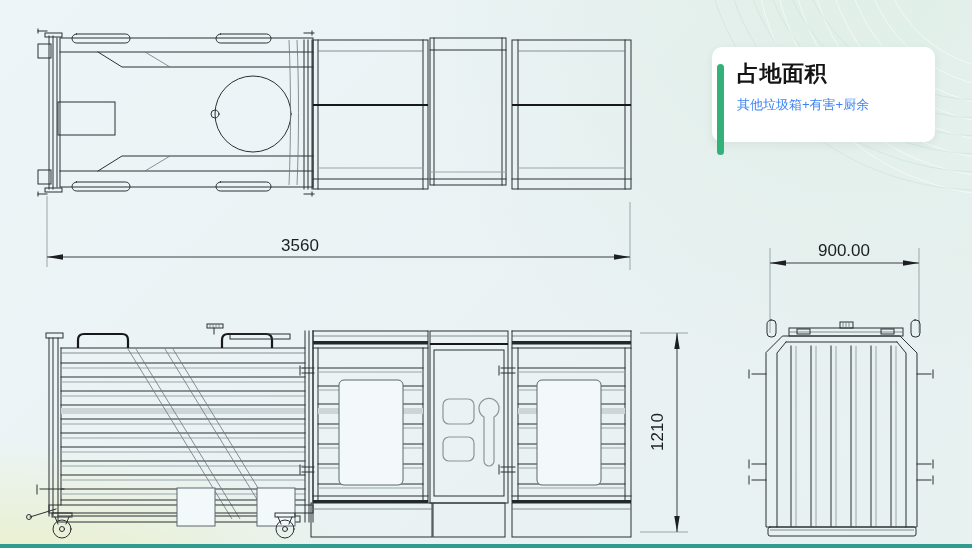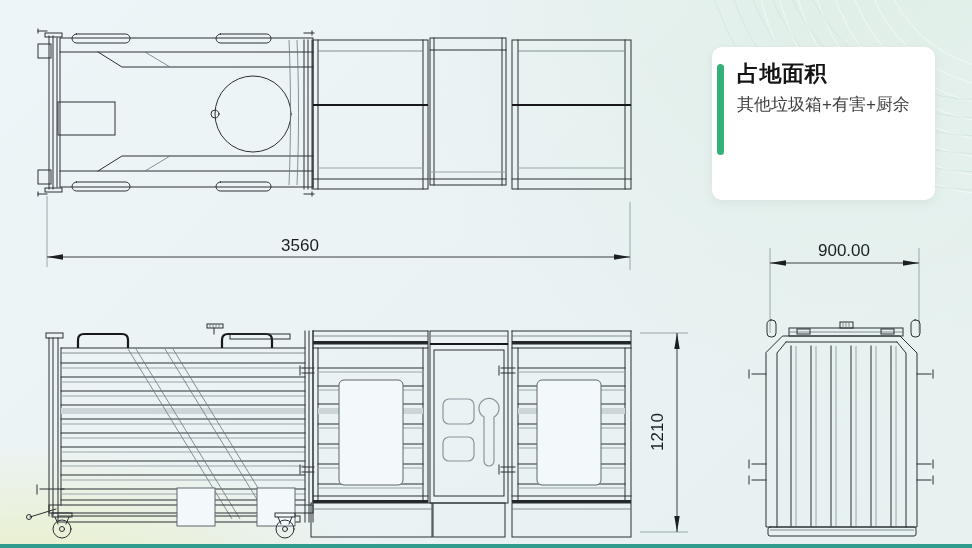--- a/index.html
+++ b/index.html
@@ -14,25 +14,25 @@
   svg{position:absolute;left:0;top:0;}
   .s{stroke:#2b3034;stroke-width:1;fill:none;stroke-linecap:square}
   .s2{stroke:#16181a;stroke-width:2.2;fill:none}
   .sg{stroke:#9aa6aa;stroke-width:1;fill:none}
   .sl{stroke:#6b767b;stroke-width:.8;fill:none}
   .sm{stroke:#8a969b;stroke-width:1.2;fill:none}
   .dim{stroke:#3a3f42;stroke-width:1;fill:none}
   .dimtext{font:17px "Liberation Sans",sans-serif;fill:#1c1f21}
   .arrow{fill:#1c1f21;stroke:none}
   .white{fill:#f3f9fa;stroke:#5d686d;stroke-width:1}
-  .card{position:absolute;left:712px;top:47px;width:223px;height:153px;background:#ffffff;
+  .card{position:absolute;left:712px;top:47px;width:223px;height:95px;background:#ffffff;
         border-radius:10px;box-shadow:0 3px 10px rgba(40,80,70,.08);}
   .card .bar{position:absolute;left:5px;top:17px;width:7px;height:91px;border-radius:4px;background:#34b079;}
   .card .title{position:absolute;left:25px;top:12px;font-size:22px;font-weight:700;color:#141414;letter-spacing:.5px;}
-  .card .body{position:absolute;left:25px;top:45px;font-size:17px;line-height:26px;color:#404040;}
+  .card .body{position:absolute;left:25px;top:45px;font-size:13px;line-height:26px;color:#3b82f6;}
 </style>
 </head>
 <body>
 
 <div class="bg"></div>
 
 <svg width="972" height="548" viewBox="0 0 972 548">
 
   <g fill="none">
     <g stroke="#ffffff" stroke-opacity="0.55" stroke-width="1">

